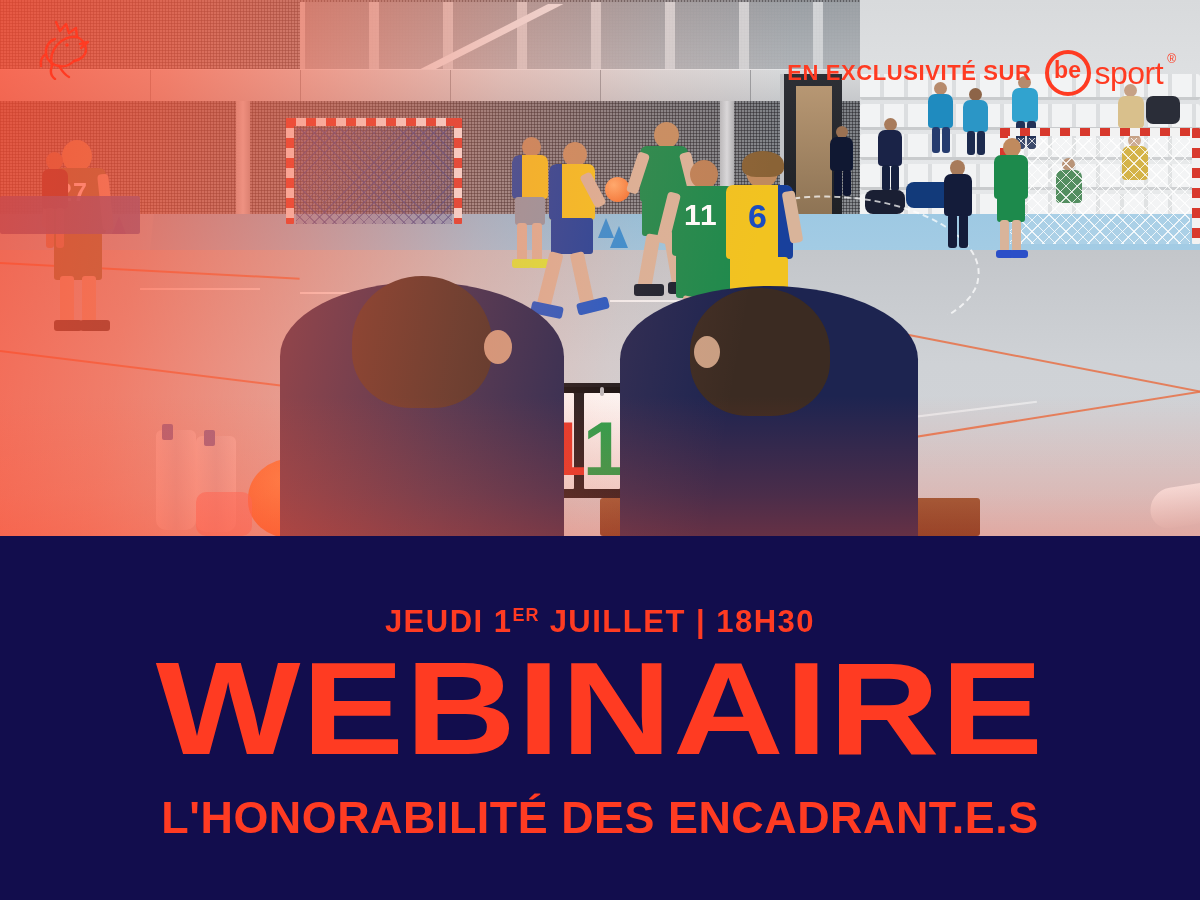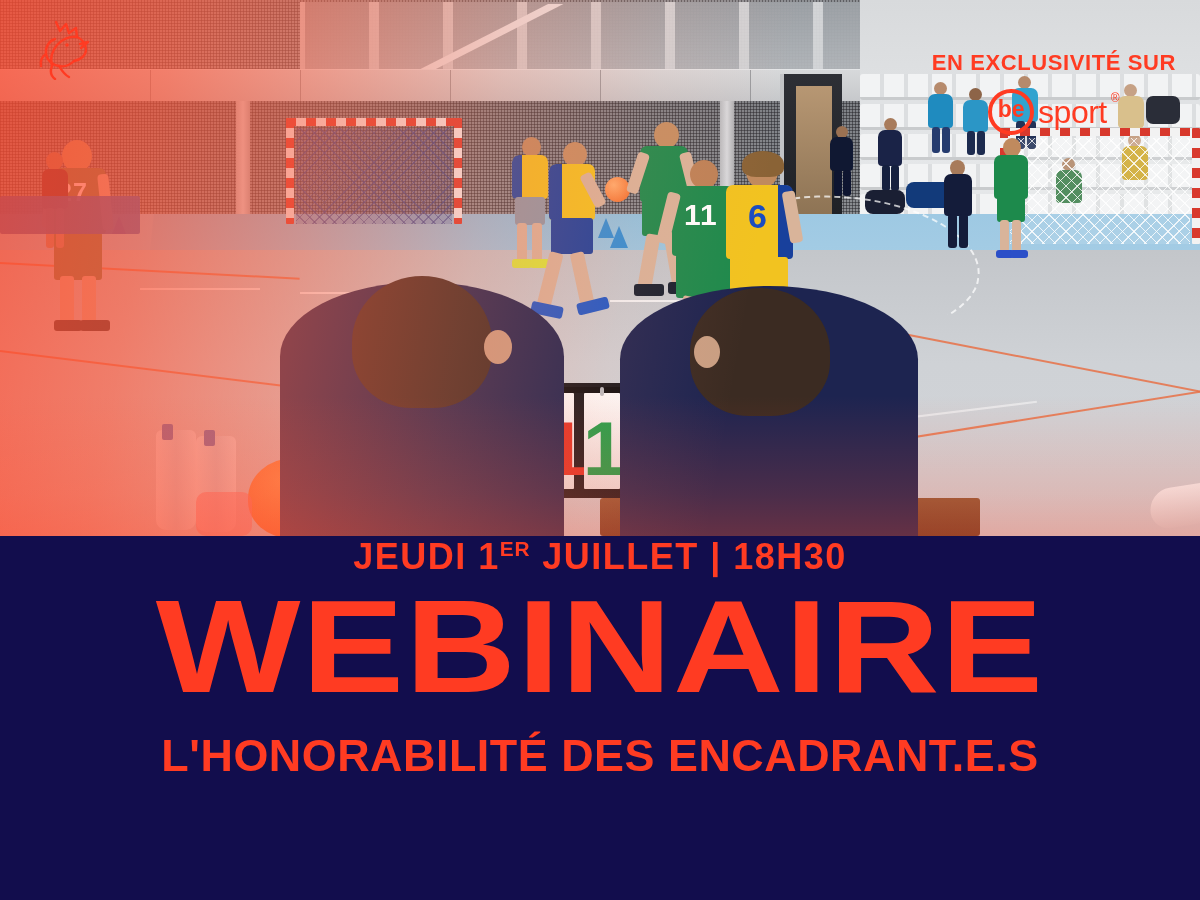--- a/index.html
+++ b/index.html
@@ -239,21 +239,20 @@
     color:#ff3b22; font-weight:bold; font-size:24px;
     letter-spacing:.5px; font-family:"Liberation Sans", sans-serif;
     white-space:nowrap;
   }
   .rooster { width:54px; height:62px; display:block; }
 
   .excl {
     position:absolute; right:24px; top:50px;
     display:flex; align-items:center; gap:13px;
     z-index:40;
-    flex-direction:column;
   }
   .excl-text {
     color:#ff3b22; font-weight:bold; font-size:22px;
     letter-spacing:.6px; white-space:nowrap;
     font-family:"Liberation Sans", sans-serif;
   }
   .besport { display:flex; align-items:center; gap:4px; }
   .besport-mark {
     width:46px; height:46px; border-radius:50%;
     border:4px solid #ff3b22;
@@ -272,22 +271,23 @@
     margin-top:2px; font-family:"Liberation Sans", sans-serif;
   }
 
   
   .block {
     position:absolute; left:0; top:536px; width:1200px; height:364px;
     background:#120d4d;
     text-align:center;
   }
   .date {
+    margin-top:68px;
     color:#ff3b22;
-    font-size:36px;
+    font-size:31px;
     font-weight:bold;
     letter-spacing:1.5px;
     font-family:"Liberation Sans", sans-serif;
     white-space:nowrap;
   }
   .date sup { font-size:.58em; vertical-align:super; letter-spacing:1px; }
   .headline {
     margin-top:6px;
     color:#ff3b22;
     font-size:130px;

